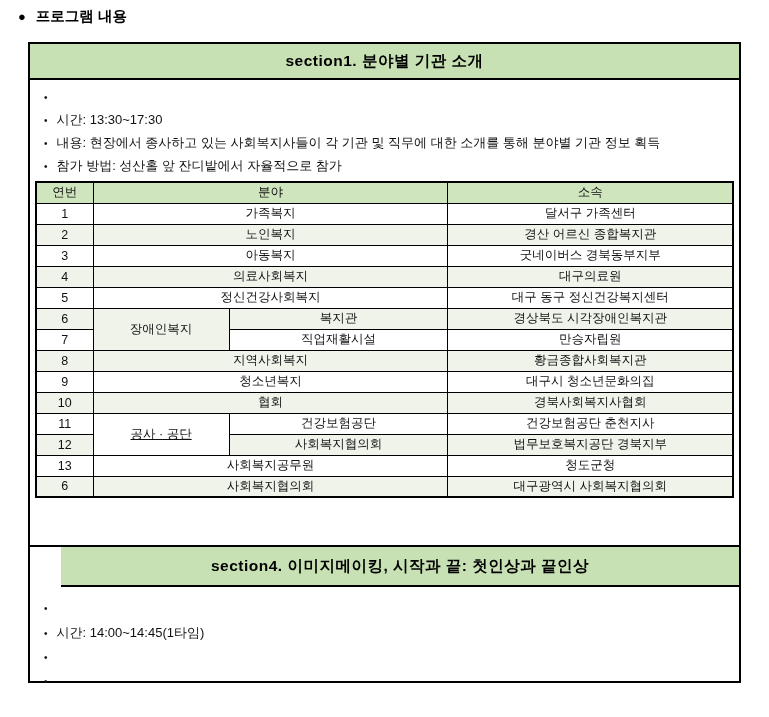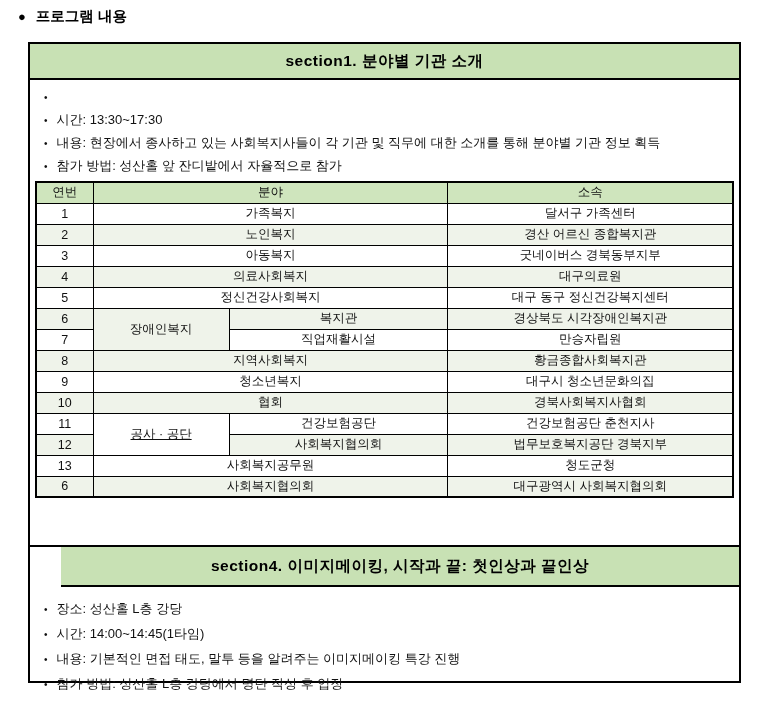--- a/index.html
+++ b/index.html
@@ -200,30 +200,27 @@
     </table>
   </section>
 
   <section class="box box2">
     <div class="box-header">
       <span>section4. 이미지메이킹, 시작과 끝: 첫인상과 끝인상</span>
     </div>
     <ul class="bullets">
       <li>
         <span class="dot">•</span>
-        <span>장소: 성산홀 L층 강당</span>
       </li>
       <li>
         <span class="dot">•</span>
         <span>시간: 14:00~14:45(1타임)</span>
       </li>
       <li>
         <span class="dot">•</span>
-        <span>내용: 기본적인 면접 태도, 말투 등을 알려주는 이미지메이킹 특강 진행</span>
-      </li>
-      <li>
-        <span class="dot">•</span>
-        <span>참가 방법: 성산홀 L층 강당에서 명단 작성 후 입장</span>
+      </li>
+      <li>
+        <span class="dot">•</span>
       </li>
     </ul>
   </section>
 
 </div>
 
 </body></html>

